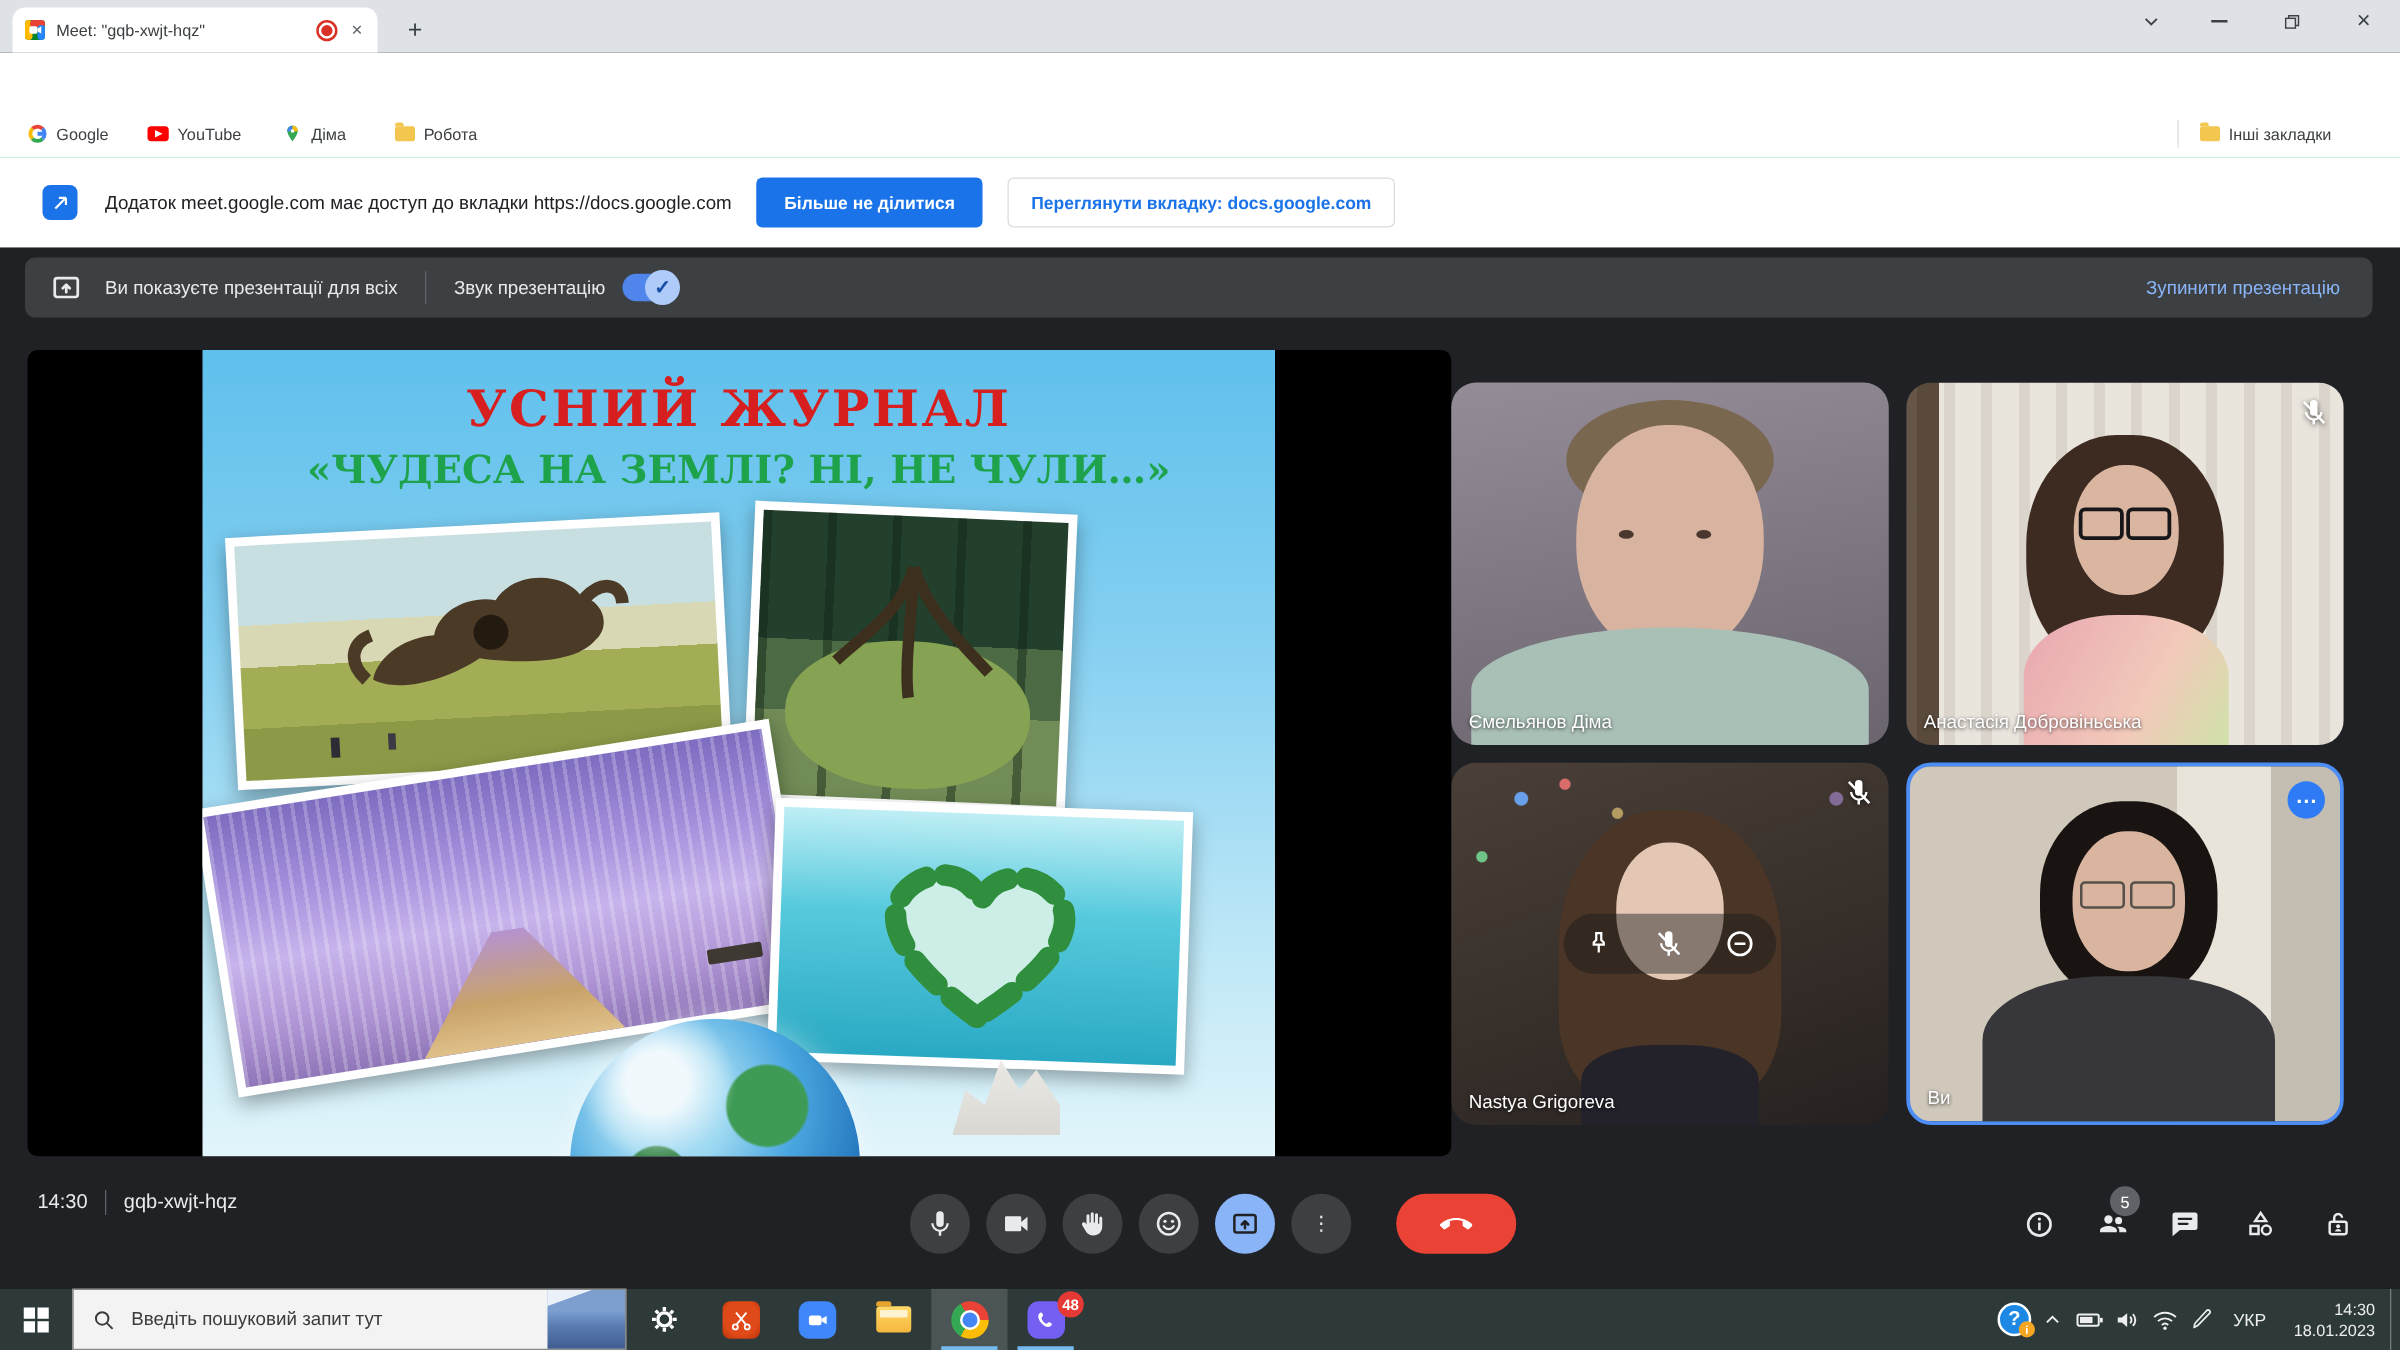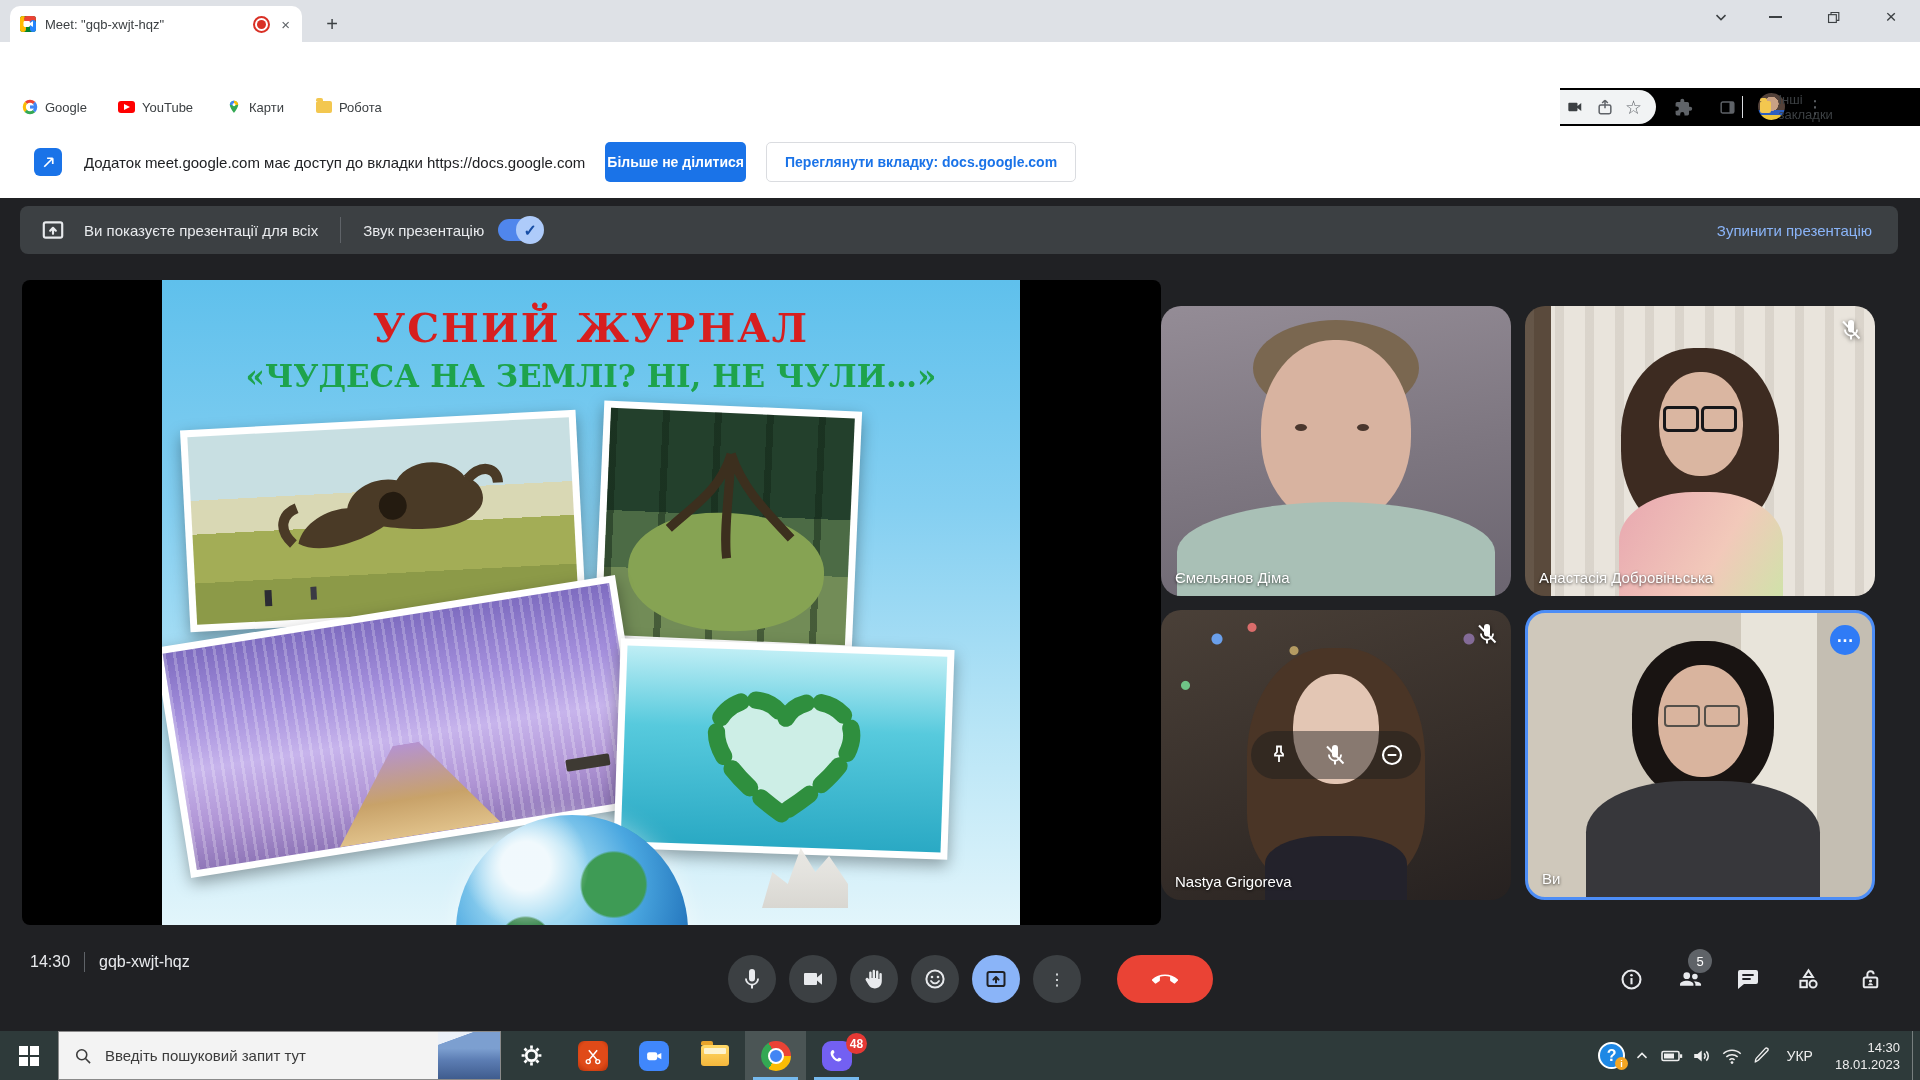--- a/index.html
+++ b/index.html
@@ -21,34 +21,34 @@
   .wbtn{top:0;height:34px;width:46px;display:flex;align-items:center;justify-content:center;color:#3c4043;}
   .toolbar{left:0;top:42px;width:1920px;height:46px;background:#fff;}
   .navbtn{top:50px;width:30px;height:30px;color:#5f6368;font-size:20px;display:flex;align-items:center;justify-content:center;}
   .omnibox{left:138px;top:48px;width:1518px;height:34px;background:#f1f3f4;border-radius:17px;
     display:flex;align-items:center;padding:0 14px;box-sizing:border-box;gap:10px;}
   .url{font-size:15px;color:#202124;flex:1;}
   .obicon{color:#5f6368;}
   .avatar{width:27px;height:27px;border-radius:50%;
     background:radial-gradient(circle at 50% 40%, #c9a184 0 33%, rgba(0,0,0,0) 34%),
       linear-gradient(180deg,#54423a 0 62%, #2d5fc0 62% 81%, #eec53a 81%);}
-  .bookbar{left:0;top:88px;width:1560px;height:38px;background:#fff;border-bottom:2px solid #22c55e;}
+  .bookbar{left:0;top:88px;width:1920px;height:38px;background:#fff;border-bottom:2px solid #22c55e;}
   .bm{height:38px;display:flex;align-items:center;gap:7px;font-size:13px;color:#3c4043;padding:0 8px;}
   .folder{width:16px;height:12px;background:#f3c74f;border-radius:2px;position:relative;}
   .folder::before{content:"";position:absolute;left:0;top:-3px;width:7px;height:3px;background:#f3c74f;border-radius:2px 2px 0 0;}
   .yt{width:17px;height:12px;background:#ff0000;border-radius:3px;position:relative;}
   .yt::after{content:"";position:absolute;left:6px;top:3px;border-left:6px solid #fff;border-top:3px solid rgba(0,0,0,0);border-bottom:3px solid rgba(0,0,0,0);}
 
   
   .infobar{left:0;top:126px;width:1920px;height:72px;background:#fff;border-bottom:1px solid #dadce0;
     display:flex;align-items:center;}
   .ib-icon{width:28px;height:28px;border-radius:6px;background:#1a73e8;margin:0 22px 0 34px;
     display:flex;align-items:center;justify-content:center;color:#fff;}
   .ib-text{font-size:15px;color:#202124;}
-  .btn-primary{margin-left:20px;height:40px;padding:0 2px;background:#1a73e8;color:#fff;border:none;border-radius:5px;
+  .btn-primary{margin-left:20px;height:40px;padding:0 22px;background:#1a73e8;color:#fff;border:none;border-radius:5px;
     font-size:14px;font-weight:600;font-family:inherit;}
   .btn-secondary{margin-left:20px;height:40px;padding:0 18px;background:#fff;color:#1a73e8;border:1px solid #dadce0;border-radius:5px;
     font-size:14px;font-weight:600;font-family:inherit;}
 
   
   .meet{left:0;top:198px;width:1920px;height:833px;background:#202124;}
   .banner{position:absolute;left:20px;top:8px;width:1878px;height:48px;background:#3c4043;border-radius:8px;
     display:flex;align-items:center;color:#e8eaed;font-size:15px;box-sizing:border-box;padding:0 20px;}
   .banner .sep{width:1px;height:26px;background:#5f6368;margin:0 22px;}
   .toggle{width:44px;height:22px;border-radius:12px;background:#5086ec;position:relative;margin-left:14px;}
@@ -412,21 +412,21 @@
       <span>Google</span>
     </div>
     <div class="abs bm" style="left:110px">
       <span class="yt"></span>
       <span>YouTube</span>
     </div>
     <div class="abs bm" style="left:218px">
       <svg style="width:16px;height:16px">
           <use href="#i-mappin"></use>
         </svg>
-      <span>Карти</span>
+      <span>Діма</span>
     </div>
     <div class="abs bm" style="left:308px">
       <span class="folder"></span>
       <span>Робота</span>
     </div>
     <div class="abs" style="left:1742px;top:8px;width:1px;height:22px;background:#dadce0"></div>
     <div class="abs bm" style="left:1752px">
       <span class="folder"></span>
       <span>Інші закладки</span>
     </div>

